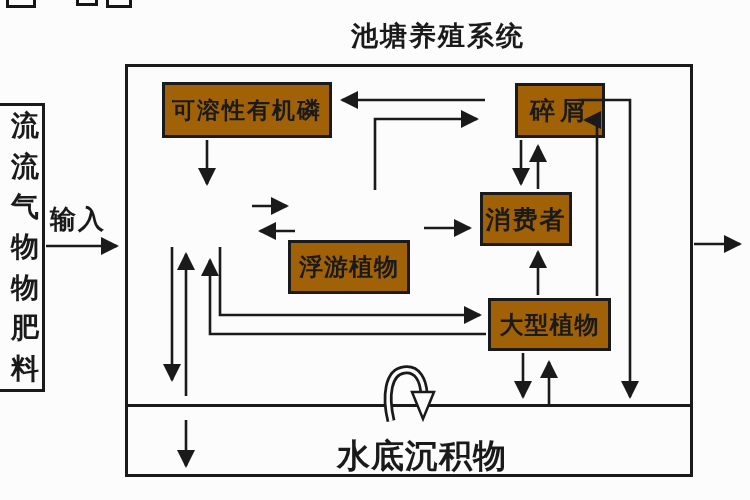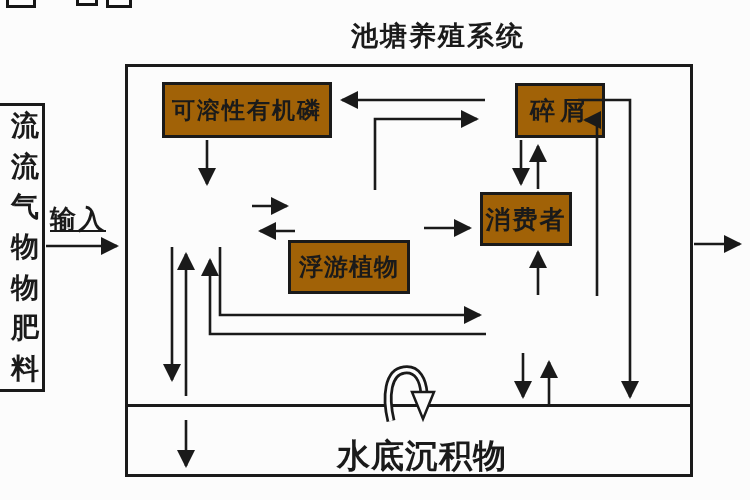--- a/index.html
+++ b/index.html
@@ -45,22 +45,23 @@
     <span>物</span>
     <span>物</span>
     <span>肥</span>
     <span>料</span>
   </div>
 
   <div class="node" style="left:162px;top:82px;width:170px;height:56px;font-size:23px;letter-spacing:2px;">可溶性有机磷</div>
   <div class="node" style="left:288px;top:192px;width:122px;height:54px;font-size:24px;letter-spacing:1px;margin-top:48px;">浮游植物</div>
   <div class="node" style="left:487px;top:83px;width:90px;height:55px;font-size:25px;letter-spacing:5px;margin-left:28px;">碎屑</div>
   <div class="node" style="left:480px;top:192px;width:92px;height:54px;font-size:25px;letter-spacing:2px;">消费者</div>
+  <div class="node" style="left:488px;top:298px;width:123px;height:53px;font-size:24px;letter-spacing:1px;">大型植物</div>
 
-  <div class="lbl" style="left:46px;top:202px;width:64px;text-align:center;font-size:26px;letter-spacing:2px;text-decoration:underline;">输入</div>
+  <div class="lbl" style="left:46px;top:202px;width:64px;text-align:center;font-size:26px;letter-spacing:2px;">输入</div>
   <div class="lbl" style="left:337px;top:434px;width:160px;text-align:left;font-size:33px;letter-spacing:1px;">水底沉积物</div>
 
   <svg class="overlay" width="750" height="500" viewBox="0 0 750 500">
     <defs>
       <marker id="ah" markerUnits="userSpaceOnUse" markerWidth="22" markerHeight="20" refX="17" refY="10" orient="auto">
         <path d="M1,1 L19,10 L1,19 Z" fill="#1a1a1a"></path>
       </marker>
     </defs>
     <g stroke="#1a1a1a" stroke-width="2.6" fill="none">
       <line x1="46" y1="246" x2="117" y2="246" marker-end="url(#ah)"></line>

